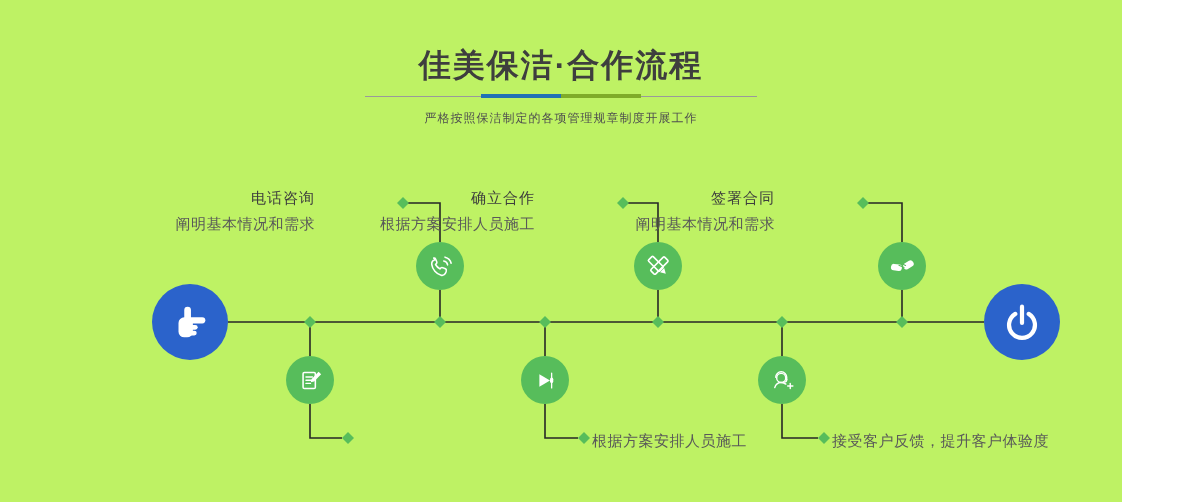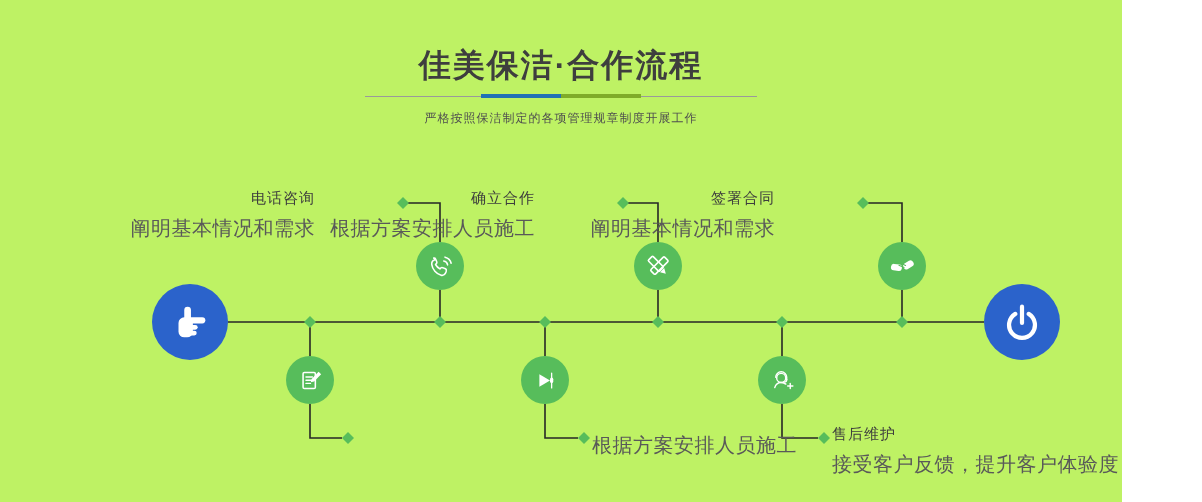--- a/index.html
+++ b/index.html
@@ -39,21 +39,21 @@
   .n-plan{left:634px;top:242px;}
   .n-coop{left:878px;top:242px;}
   .n-sign{left:286px;top:356px;}
   .n-exec{left:521px;top:356px;}
   .n-after{left:758px;top:356px;}
   
   .step{position:absolute;z-index:2;}
   .step.top{text-align:right;}
   .step.bottom{text-align:left;}
   .step-title{font-size:15px;color:#3d3d3d;letter-spacing:1px;}
-  .step-desc{font-size:20px;color:#595959;margin-top:7px;letter-spacing:.5px;}
+  .step-desc{font-size:15px;color:#595959;margin-top:7px;letter-spacing:.5px;}
   .t-phone{right:807px;top:189px;}
   .t-plan{right:587px;top:189px;}
   .t-coop{right:347px;top:189px;}
   .t-sign{left:356px;top:425px;}
   .t-exec{left:592px;top:425px;}
   .t-after{left:832px;top:425px;}
 </style>
 </head>
 <body>
 
@@ -189,17 +189,16 @@
     <div class="step-desc">根据方案安排人员施工</div>
   </div>
   <div class="step top t-coop">
     <div class="step-title">签署合同</div>
     <div class="step-desc">阐明基本情况和需求</div>
   </div>
   <div class="step bottom t-exec">
     <div class="step-desc">根据方案安排人员施工</div>
   </div>
   <div class="step bottom t-after">
-    <div class="step-title">售后维护</div>
     <div class="step-desc">接受客户反馈，提升客户体验度</div>
   </div>
 
 </div>
 
 </body></html>

